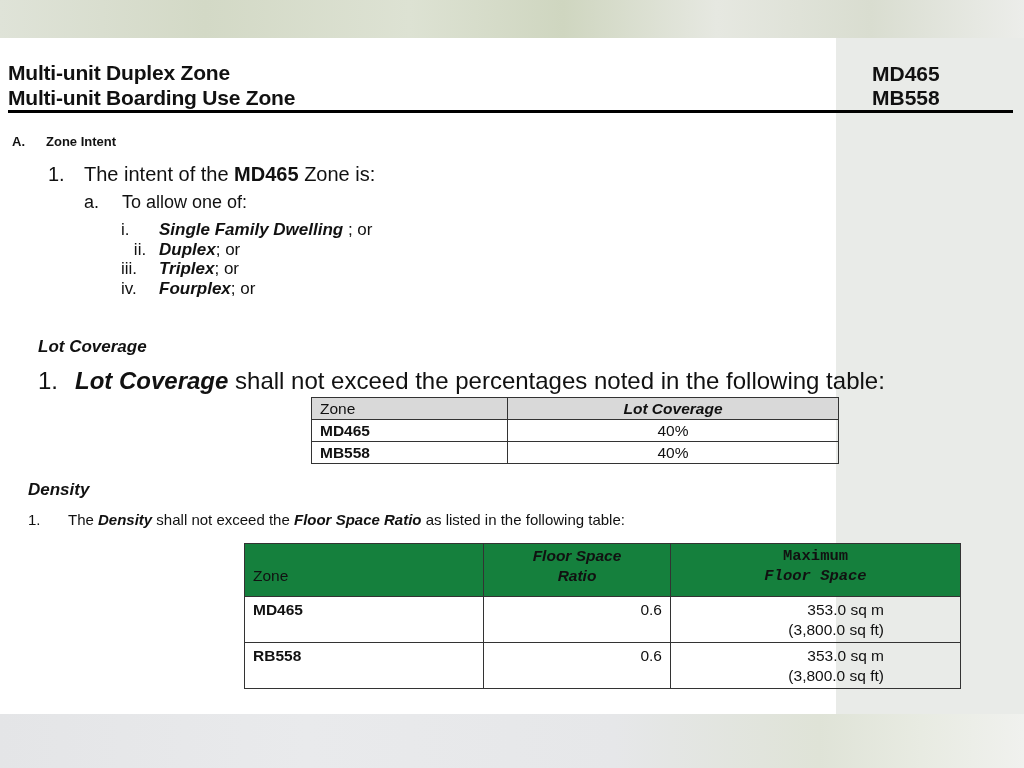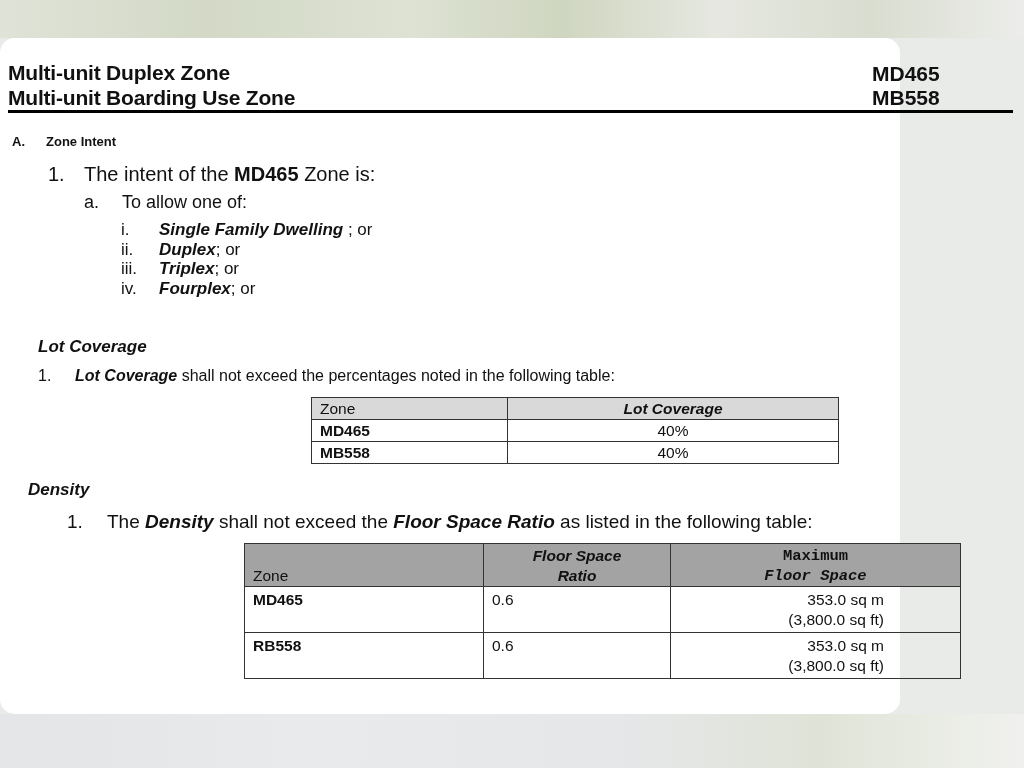--- a/index.html
+++ b/index.html
@@ -11,63 +11,62 @@
   }
   .bg-top {
     position: absolute; left: 0; top: 0; width: 1024px; height: 38px;
     background: linear-gradient(90deg, #dfe3d8 0%, #d3d9c6 20%, #dde2d3 40%, #cfd6c0 55%, #e6e8e1 70%, #d9ddd0 85%, #ecedea 100%);
   }
   .bg-bottom {
     position: absolute; left: 0; top: 714px; width: 1024px; height: 54px;
     background: linear-gradient(90deg, #e4e5e7 0%, #e9eaec 30%, #e6e7e9 60%, #dfe3d7 80%, #e8ebe2 90%, #f0f1ee 100%);
   }
   .page {
-    position: absolute; left: 0; top: 38px; width: 900px; height: 676px;
+    position: absolute; left: 0; top: 38px; width: 836px; height: 676px;
     background: #ffffff;
-    border-radius: 15px;
   }
   .hdr-left { position: absolute; left: 8px; top: 22px; font-weight: bold; font-size: 21px; line-height: 25px; letter-spacing: -0.2px; }
   .hdr-right { position: absolute; left: 872px; top: 24px; font-weight: bold; font-size: 21px; line-height: 24px; font-family: "Liberation Sans", sans-serif; }
   .hdr-rule { position: absolute; left: 8px; top: 72px; width: 1005px; height: 3px; background: #000; }
 
   .t { position: absolute; white-space: nowrap; }
   .sec-a { left: 12px; top: 96px; font-weight: bold; font-size: 13px; }
   .sec-a .lbl { display: inline-block; width: 34px; }
   .lvl1 { left: 48px; top: 125px; font-size: 20px; }
   .lvl1 .num { display: inline-block; width: 36px; }
   .lvla { left: 84px; top: 154px; font-size: 18px; }
   .lvla .num { display: inline-block; width: 38px; }
   .roman { left: 121px; font-size: 17px; line-height: 19.5px; }
   .roman .num { display: inline-block; width: 38px; }
   .bi { font-weight: bold; font-style: italic; }
   .b { font-weight: bold; }
 
   .lot-h { left: 38px; top: 299px; font-size: 17px; font-weight: bold; font-style: italic; }
-  .lot-p { left: 38px; top: 329px; font-size: 16px; }
+  .lot-p { left: 38px; top: 329px; font-size: 24px; }
   .lot-p .num { display: inline-block; width: 37px; }
   .den-h { left: 28px; top: 442px; font-size: 17px; font-weight: bold; font-style: italic; }
-  .den-p { left: 28px; top: 473px; font-size: 19px; margin-left: 39px; }
+  .den-p { left: 28px; top: 473px; font-size: 15px; }
   .den-p .num { display: inline-block; width: 40px; }
 
   table { border-collapse: collapse; position: absolute; font-size: 15.5px; }
   td, th { border: 1.5px solid #333; padding: 0 8px; font-weight: normal; }
   .lot-table { left: 311px; top: 359px; width: 528px; }
   .lot-table th { background: #d9d9d9; height: 21px; text-align: left; }
   .lot-table th.c { text-align: center; font-weight: bold; font-style: italic; }
   .lot-table td { height: 21px; }
   .lot-table td.c { text-align: center; }
 
   .den-table { left: 244px; top: 505px; width: 717px; }
-  .den-table th { background: #a3a3a3; height: 42px; vertical-align: bottom; text-align: center; line-height: 20px; padding-bottom: 0; }
+  .den-table th { background: #15803d; height: 42px; vertical-align: bottom; text-align: center; line-height: 20px; padding-bottom: 10px; }
   .den-table th.zone { text-align: left; width: 222px; }
   .den-table th.fsr { width: 170px; font-weight: bold; font-style: italic; }
   .den-table th.max { font-weight: bold; font-family: Liberation Mono, monospace; }
   .den-table th.max .i { font-style: italic; }
   .den-table td { height: 42px; vertical-align: top; line-height: 20px; padding-top: 3px; }
-  .den-table td.c { text-align: left; }
+  .den-table td.c { text-align: right; }
   .den-table td.r { text-align: right; padding-right: 76px; padding-left: 21px; }
 </style>
 </head>
 <body>
 
 <div class="bg-top"></div>
 <div class="bg-bottom"></div>
 
 <div class="page">
   <div class="hdr-left">
@@ -86,21 +85,21 @@
   <div class="t lvl1">
     <span class="num">1.</span><span>The intent of the </span><span class="b">MD465</span><span> Zone is:</span>
   </div>
   <div class="t lvla">
     <span class="num">a.</span><span>To allow one of:</span>
   </div>
 
   <div class="t roman" style="top:182px;">
     <span class="num">i.</span><span class="bi">Single Family Dwelling</span><span> ; or</span>
   </div>
-  <div class="t roman" style="top:201.5px;">
+  <div class="t roman" style="top:201.5px;text-align:center;">
     <span class="num">ii.</span><span class="bi">Duplex</span><span>; or</span>
   </div>
   <div class="t roman" style="top:221px;">
     <span class="num">iii.</span><span class="bi">Triplex</span><span>; or</span>
   </div>
   <div class="t roman" style="top:240.5px;">
     <span class="num">iv.</span><span class="bi">Fourplex</span><span>; or</span>
   </div>
 
   <div class="t lot-h">Lot Coverage</div>

